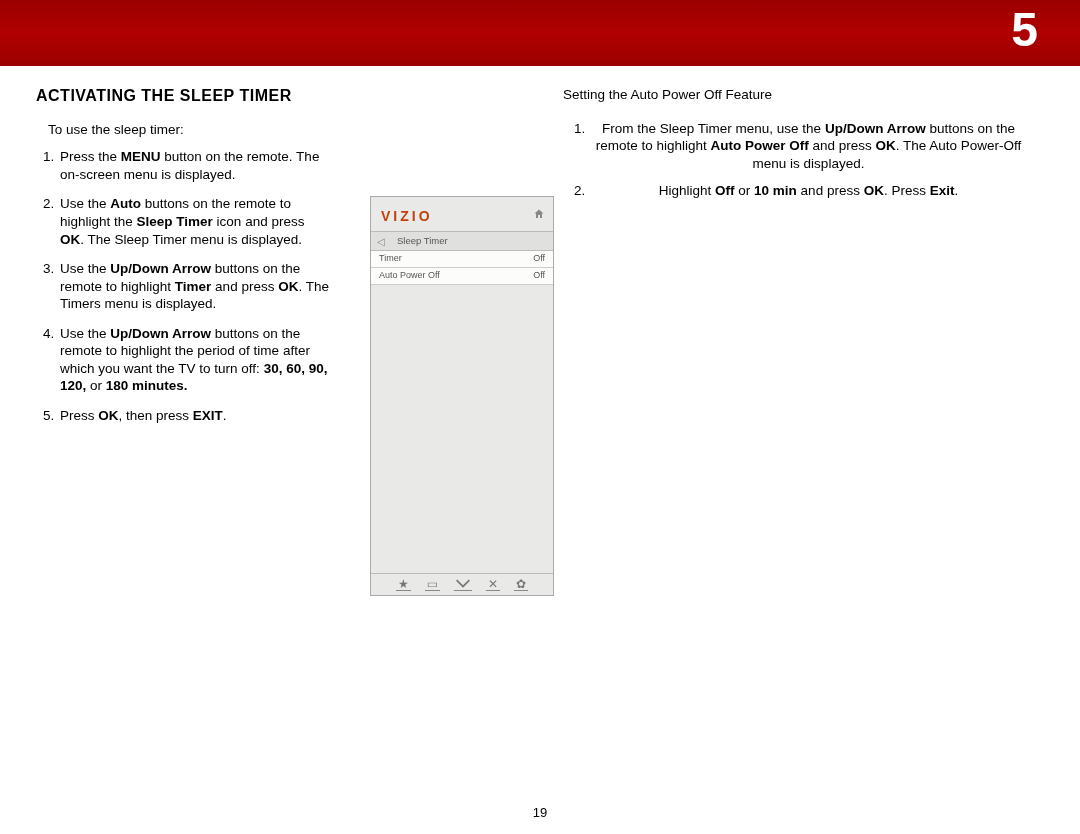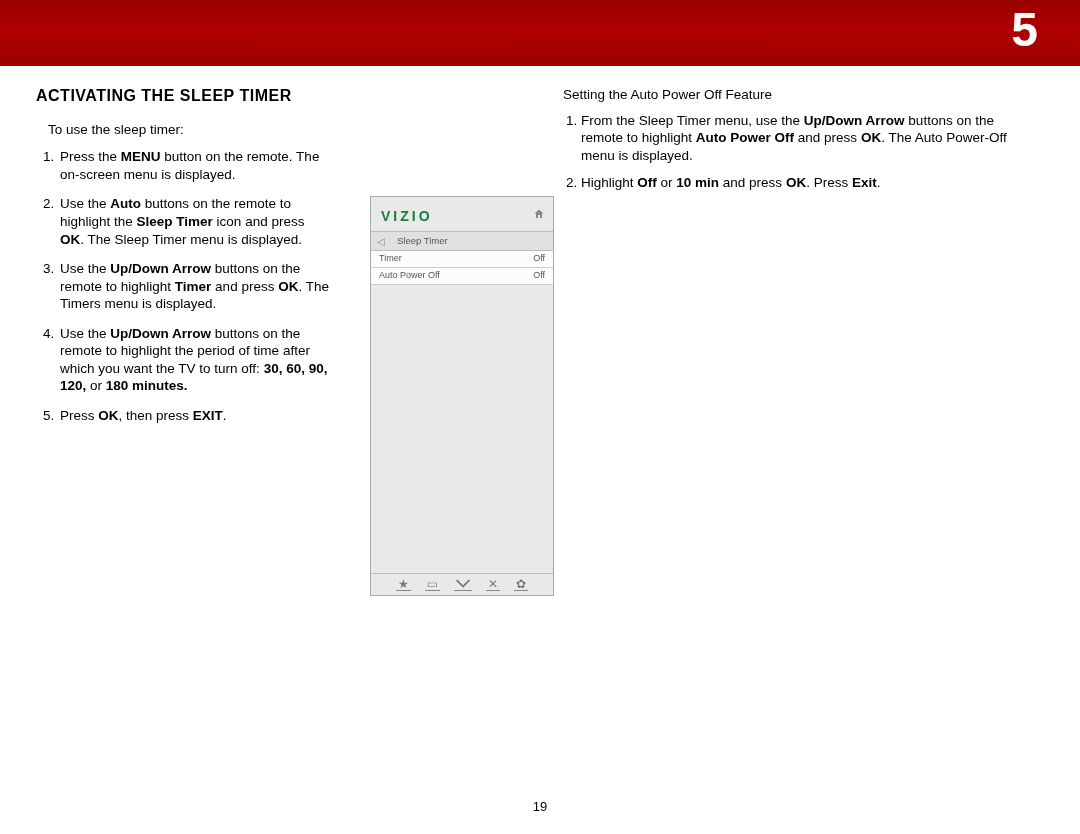--- a/index.html
+++ b/index.html
@@ -74,21 +74,21 @@
     color: #555;
   }
   .menu-brand {
     padding: 10px 8px 6px 10px;
     display: flex;
     justify-content: space-between;
     align-items: center;
     font-size: 14px;
     font-weight: bold;
     letter-spacing: 3px;
-    color: #15803d;
+    color: #c2410c;
   }
   .menu-brand .home {
     font-size: 12px;
     letter-spacing: 0;
     color: #888;
   }
   .menu-title-row {
     border-top: 1px solid #bbb;
     border-bottom: 1px solid #bbb;
     background: #e0e0de;
@@ -121,27 +121,27 @@
     border-top: 1px solid #bbb;
     display: flex;
     align-items: center;
     justify-content: center;
     gap: 14px;
     color: #777;
     font-size: 12px;
   }
   .menu-bottom span { border-bottom: 1px solid #888; padding: 0 2px; line-height:1; }
 
-  .right-steps { padding-left: 10px; margin:8px; }
+  .right-steps { padding-left: 10px; margin:16px;text-align:center; }
   .right-steps li { margin-bottom: 10px; }
 
   .page-number {
     position: absolute;
     left: 0; right: 0;
-    bottom: 20px;
+    bottom: 14px;
     text-align: center;
     font-size: 13px;
   }
 </style>
 </head>
 <body>
 
 <div class="header-bar">
   <div class="chapter-number">5</div>
 </div>

